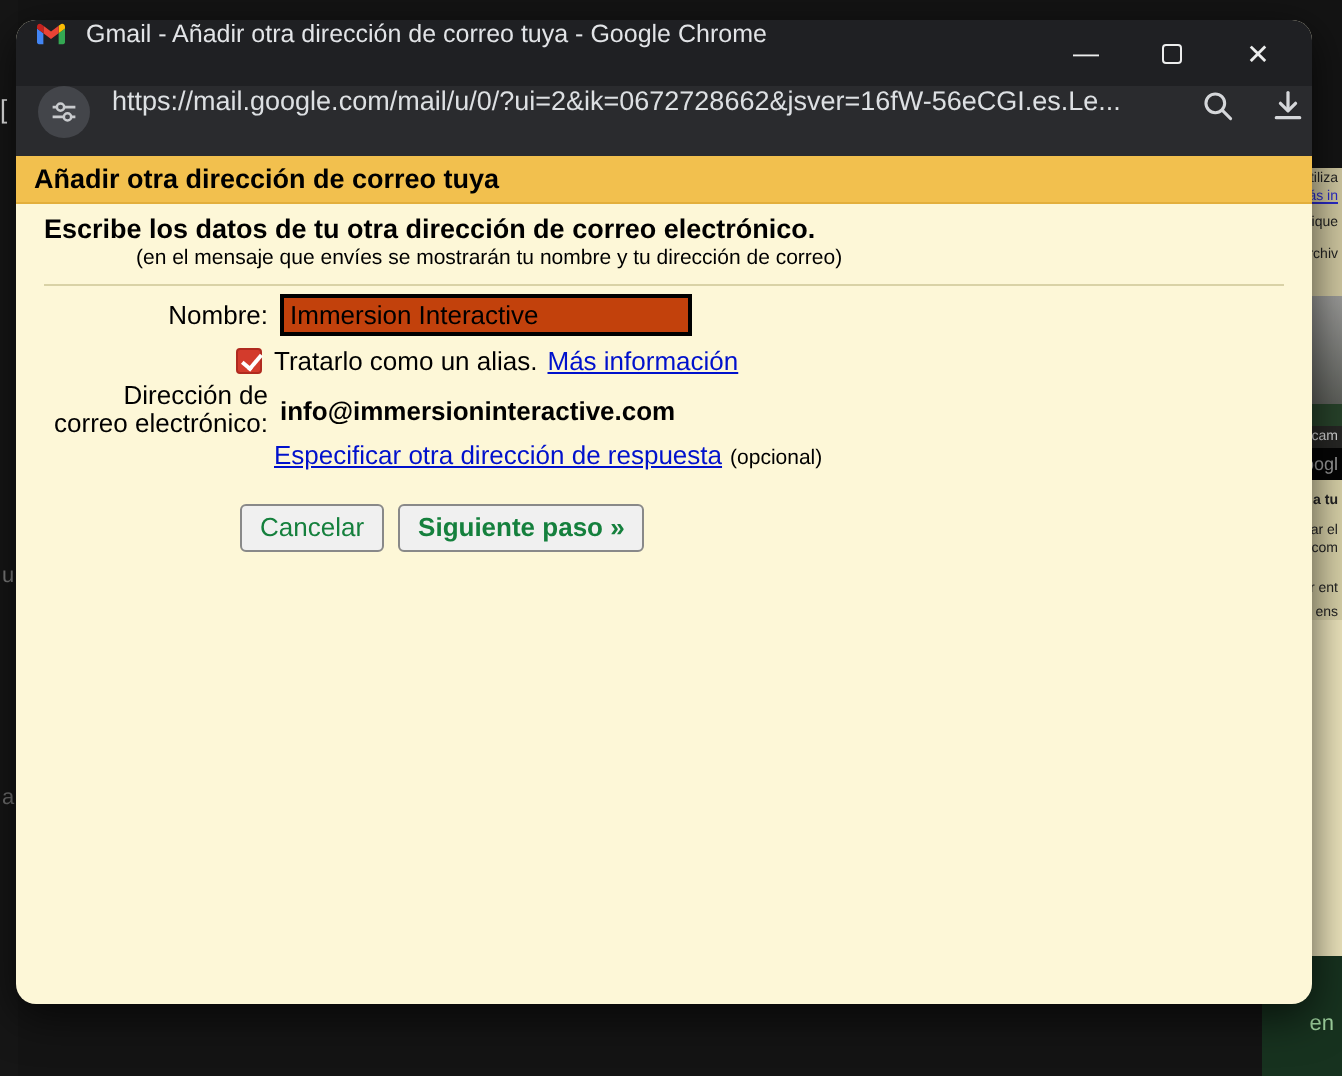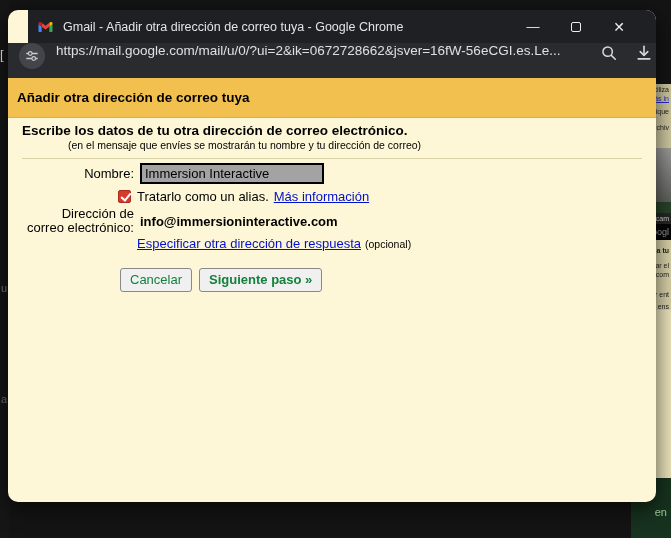--- a/index.html
+++ b/index.html
@@ -20,48 +20,48 @@
   .band-tan3   { top:310px; height:168px; width:26px; background:#ece4bc; }
   .band-greenblock { top:478px; height:60px; width:40px; background:#17321f; }
   .frag { position:absolute; font-size:7px; line-height:1; white-space:nowrap; color:#222; }
   .frag-link { color:#2a2ac8; text-decoration:underline; }
 
   
   .popup { position:absolute; left:8px; top:10px; width:648px; height:492px; border-radius:10px;
            overflow:hidden; z-index:2; background:#fdf7d7; display:flex; flex-direction:column;
            box-shadow:0 6px 22px rgba(0,0,0,0.65); }
 
-  .titlebar { height:33px; background:#1f2023; display:flex; align-items:center; padding:0 22px 0 9px; flex:none;margin-left:20px; }
+  .titlebar { height:33px; background:#1f2023; display:flex; padding:0 12px 0 9px; flex:none; }
   .gmail-icon { width:17px; height:14px; flex:none; }
   .window-title { color:#e2e4e7; font-size:12.5px; margin-left:9px; flex:1; white-space:nowrap; overflow:hidden; }
   .win-controls { display:flex; align-items:center; flex:none; }
   .win-btn { width:30px; height:28px; display:flex; align-items:center; justify-content:center;
              color:#eceded; margin-left:13px; font-size:13px; cursor:default; }
   .maximize-box { width:10px; height:10px; border:1.4px solid #eceded; border-radius:2px; display:block; }
   .close-glyph { font-size:14px; }
 
   .urlbar { height:35px; background:#2a2b2e; display:flex; align-items:flex-start; padding:0 2px 0 11px; flex:none; }
   .site-chip { width:26px; height:26px; border-radius:50%; background:#43454a; display:flex;
                align-items:center; justify-content:center; flex:none; }
   .url-text { color:#dde0e3; font-size:13.5px; margin-left:11px; flex:1; white-space:nowrap; overflow:hidden; }
   .urlbar-icon { width:20px; height:20px; margin-left:15px; flex:none; display:flex; align-items:center; justify-content:center; }
 
-  .dialog-header { height:40px; background:#f2c04e; border-bottom:1px solid #e3af3c; display:flex;
+  .dialog-header { height:24px; background:#f2c04e; border-bottom:1px solid #e3af3c; display:flex;
                    align-items:center; padding:0 9px; font-weight:bold; font-size:13.5px; color:#000; flex:none; }
 
   .dialog-body { flex:1; padding:4px 14px 14px 14px; font-size:13px; color:#000; }
   .intro-bold { font-weight:bold; font-size:13.5px; line-height:17px; }
   .intro-note { font-size:10.5px; line-height:13px;margin-left:46px; }
   .separator { border:none; border-top:1px solid #d9d2a6; margin-top:6px; }
 
   .form { margin-top:4px; }
   .form-row { display:flex; }
   .form-label { width:112px; text-align:right; margin-right:6px; flex:none; line-height:14px; }
   .row-name .form-label { padding-top:4px; }
-  .name-input { width:184px; height:21px; border:2px solid #000; background:#a3a3a3; border-radius:0;
+  .name-input { width:206px; height:21px; border:2px solid #000; background:#c2410c; border-radius:0;
                 font-family:"Liberation Sans", sans-serif; font-size:13px; padding:0 3px; color:#000; }
   .row-email { margin-top:3px; align-items:center; }
   .email-value { font-weight:bold; }
   .row-alias { margin-top:4px; align-items:center; height:16px; }
   .spacer-a { width:96px; flex:none; }
   .checkbox { width:13px; height:13px; background:#d33b2c; border:1px solid #b02a1f; border-radius:2px;
               position:relative; flex:none; margin-right:6px; cursor:pointer; }
   .checkbox::after { content:""; position:absolute; left:3.5px; top:0.5px; width:4px; height:8px;
                      border-right:2px solid #fff; border-bottom:2px solid #fff; transform:rotate(40deg); }
   .row-reply { margin-top:1px; align-items:baseline; height:16px; }

